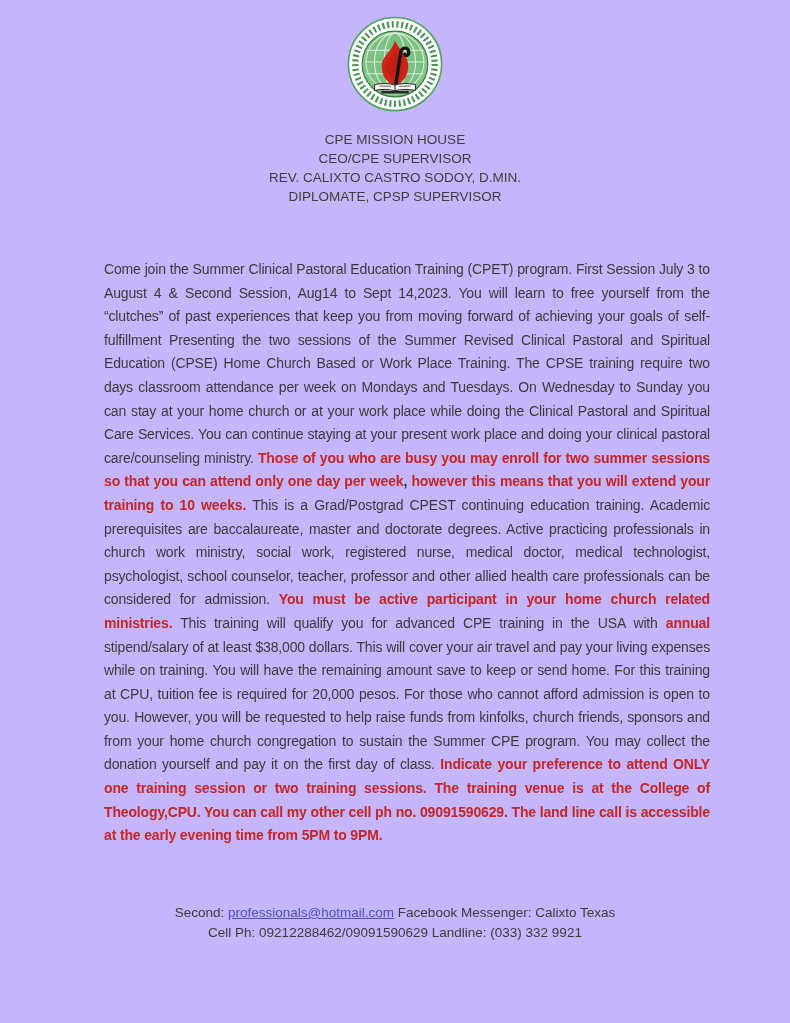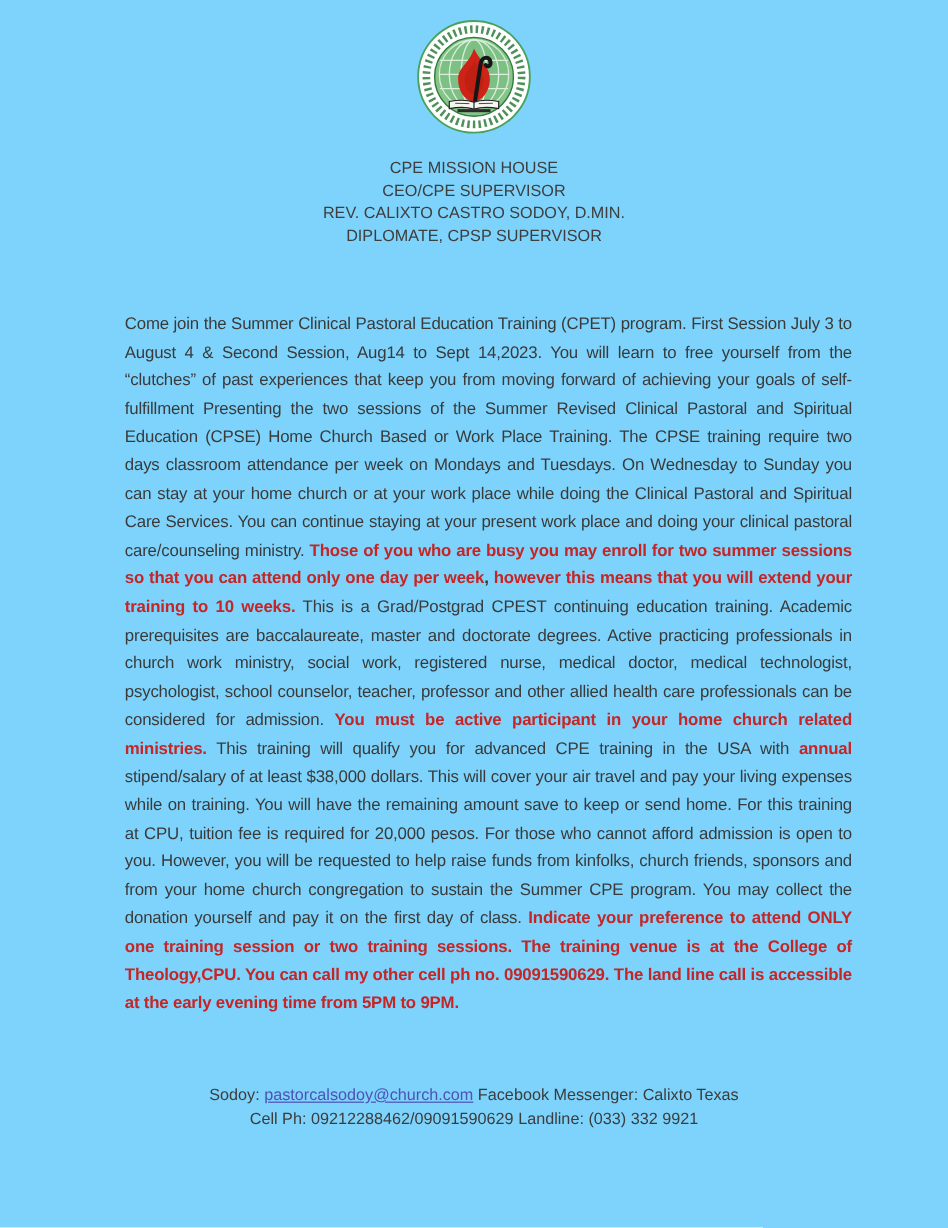--- a/index.html
+++ b/index.html
@@ -1,21 +1,21 @@
 <!DOCTYPE html>
 <html><head>
 <meta charset="utf-8">
 <style>
   html, body { margin: 0; padding: 0; background: #ffffff; }
   .page {
     position: relative;
     width: 790px;
     height: 1023px;
     margin: 0 auto;
-    background: #7dd3fc;
+    background: #c4b5fd;
     font-family: "Liberation Sans", sans-serif;
     overflow: hidden;
   }
   .logo {
     position: absolute;
     top: 14px;
     left: 50%;
     transform: translateX(-50%);
   }
   .letterhead {
@@ -96,17 +96,17 @@
   <div class="letterhead">
     <div>CPE MISSION HOUSE</div>
     <div>CEO/CPE SUPERVISOR</div>
     <div>REV. CALIXTO CASTRO SODOY, D.MIN.</div>
     <div>DIPLOMATE, CPSP SUPERVISOR</div>
   </div>
 
   <p class="body-paragraph"><span class="sg">Come join the Summer Clinical Pastoral Education Training (CPET) program. First Session July 3 to August 4 &amp; Second Session, Aug14 to Sept 14,2023. You will learn to free yourself from the “clutches” of past experiences that keep you from moving forward of achieving your goals of self-fulfillment  Presenting the two sessions of the Summer Revised Clinical Pastoral and Spiritual Education (CPSE) Home Church Based or Work Place Training.  The CPSE training require two days classroom attendance per week on Mondays and Tuesdays. On Wednesday to Sunday you can stay at your home church or at your work place while doing the Clinical Pastoral and Spiritual Care Services. You can continue staying at your present work place and doing your clinical pastoral care/counseling ministry. </span><span class="sg r">Those of you who are busy you may enroll for two summer sessions so that you can attend only one day per week</span><span class="sg d">,</span><span class="sg r"> however this means that you will extend your training to 10 weeks.</span><span class="sg"> This is a Grad/Postgrad CPEST continuing education training. Academic prerequisites are baccalaureate, master and doctorate degrees.  Active practicing professionals in church work ministry, social work, registered nurse, medical doctor, medical technologist, psychologist, school counselor, teacher, professor and other allied health care professionals can be considered for admission. </span><span class="sg r">You must be active participant in your home church related ministries.</span><span class="sg"> This training will qualify you for advanced CPE training in the USA with </span><span class="sg r">annual</span><span class="sg"> stipend/salary of at least $38,000 dollars. This will cover your air travel and pay your living expenses while on training. You will have the remaining amount save to keep or send home. For this training at CPU, tuition fee is required for 20,000 pesos. For those who cannot afford admission is open to you. However, you will be requested to help raise funds from kinfolks, church friends, sponsors and from your home church congregation to sustain the Summer CPE program. You may collect the donation yourself and pay it on the first day of class. </span><span class="sg r">Indicate your preference to attend ONLY one training session or two training sessions. The training venue is at the College of Theology,CPU. You can call my other cell ph no. 09091590629. The land line call is accessible at the early evening time from 5PM to 9PM.</span></p>
 
   <div class="footer-contact">
-    <div><span>Sodoy: </span><a class="email-link">pastorcalsodoy@church.com</a><span> Facebook Messenger: Calixto Texas</span></div>
+    <div><span>Second: </span><a class="email-link">professionals@hotmail.com</a><span> Facebook Messenger: Calixto Texas</span></div>
     <div>Cell Ph: 09212288462/09091590629 Landline: (033) 332  9921</div>
   </div>
 
 </div>
 
 </body></html>

